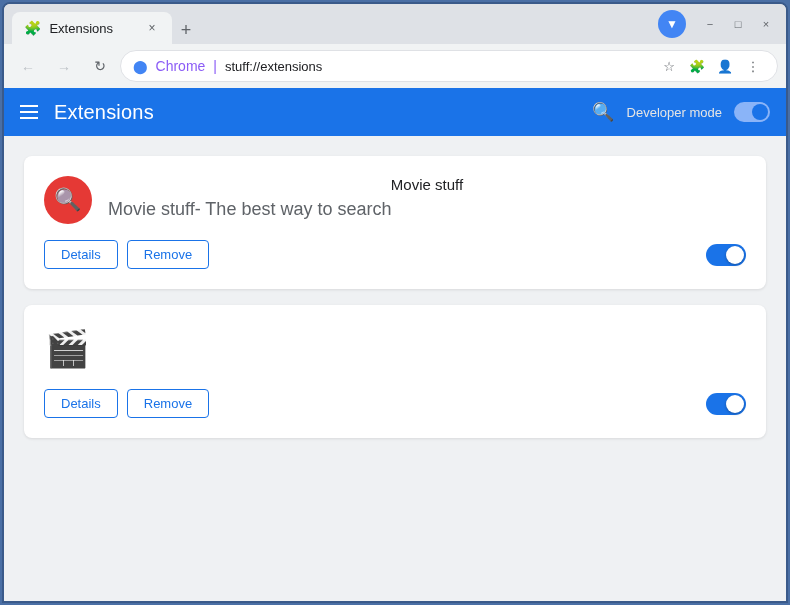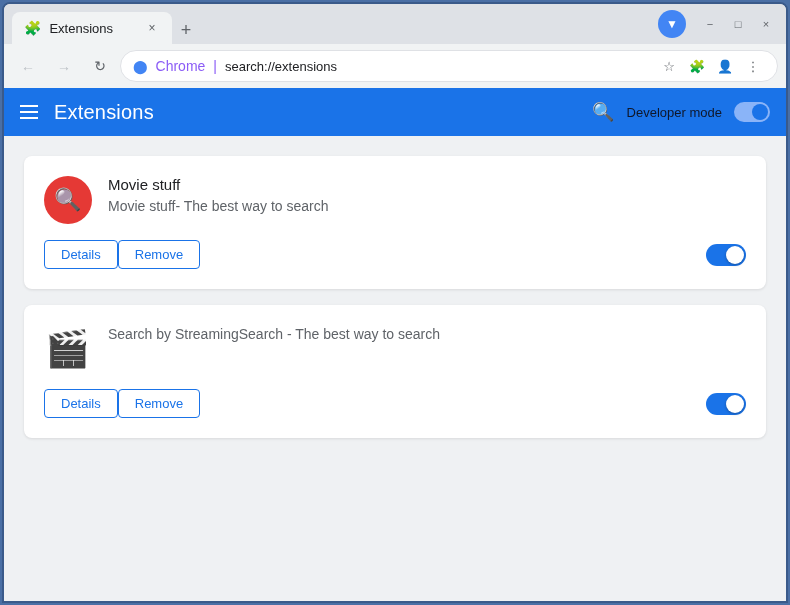--- a/index.html
+++ b/index.html
@@ -204,21 +204,21 @@
       display: flex;
       align-items: center;
       gap: 12px;
     }
     .search-icon-btn {
       color: white;
       font-size: 18px;
       cursor: pointer;
     }
     .dev-mode-label {
-      color: #0f172a;
+      color: #e5e5e5;
       font-size: 13px;
     }
     
     .toggle {
       width: 36px;
       height: 20px;
       background: #8ab4f8;
       border-radius: 10px;
       position: relative;
       cursor: pointer;
@@ -288,30 +288,31 @@
       align-items: center;
       justify-content: center;
       font-size: 36px;
     }
     .ext-details { flex: 1; }
     .ext-name {
       font-size: 15px;
       font-weight: 500;
       color: #202124;
       margin-bottom: 4px;
+      text-align: center;
     }
     .ext-desc {
-      font-size: 14px;
+      font-size: 18px;
       color: #5f6368;
       line-height: 1.4;
     }
     .ext-actions {
       display: flex;
       align-items: center;
-      gap: 0;
+      gap: 9px;
     }
     .ext-btn {
       padding: 6px 16px;
       border: 1px solid #1a73e8;
       border-radius: 4px;
       background: white;
       color: #1a73e8;
       font-size: 13px;
       cursor: pointer;
       font-weight: 500;
@@ -362,21 +363,21 @@
   </div>
 
   <div class="toolbar">
     <div class="nav-btn disabled">←</div>
     <div class="nav-btn disabled">→</div>
     <div class="nav-btn">↻</div>
     <div class="address-bar">
       <span class="site-icon">⬤</span>
       <span class="address-separator">Chrome</span>
       <span class="address-separator">|</span>
-      <span class="address-url">search://extensions</span>
+      <span class="address-url">stuff://extensions</span>
       <div class="address-actions">
         <div class="addr-btn">☆</div>
         <div class="addr-btn">🧩</div>
         <div class="addr-btn">👤</div>
         <div class="addr-btn">⋮</div>
       </div>
     </div>
   </div>
 
   <div class="extensions-page">
@@ -410,21 +411,20 @@
           <button class="ext-btn">Details</button>
           <button class="ext-btn">Remove</button>
           <div class="toggle-ext"></div>
         </div>
       </div>
 
       <div class="extension-card">
         <div class="ext-info">
           <div class="ext-icon-streaming">🎬</div>
           <div class="ext-details">
-            <div class="ext-desc">Search by StreamingSearch - The best way to search</div>
           </div>
         </div>
         <div class="ext-actions">
           <button class="ext-btn">Details</button>
           <button class="ext-btn">Remove</button>
           <div class="toggle-ext"></div>
         </div>
       </div>
     </div>
   </div>

